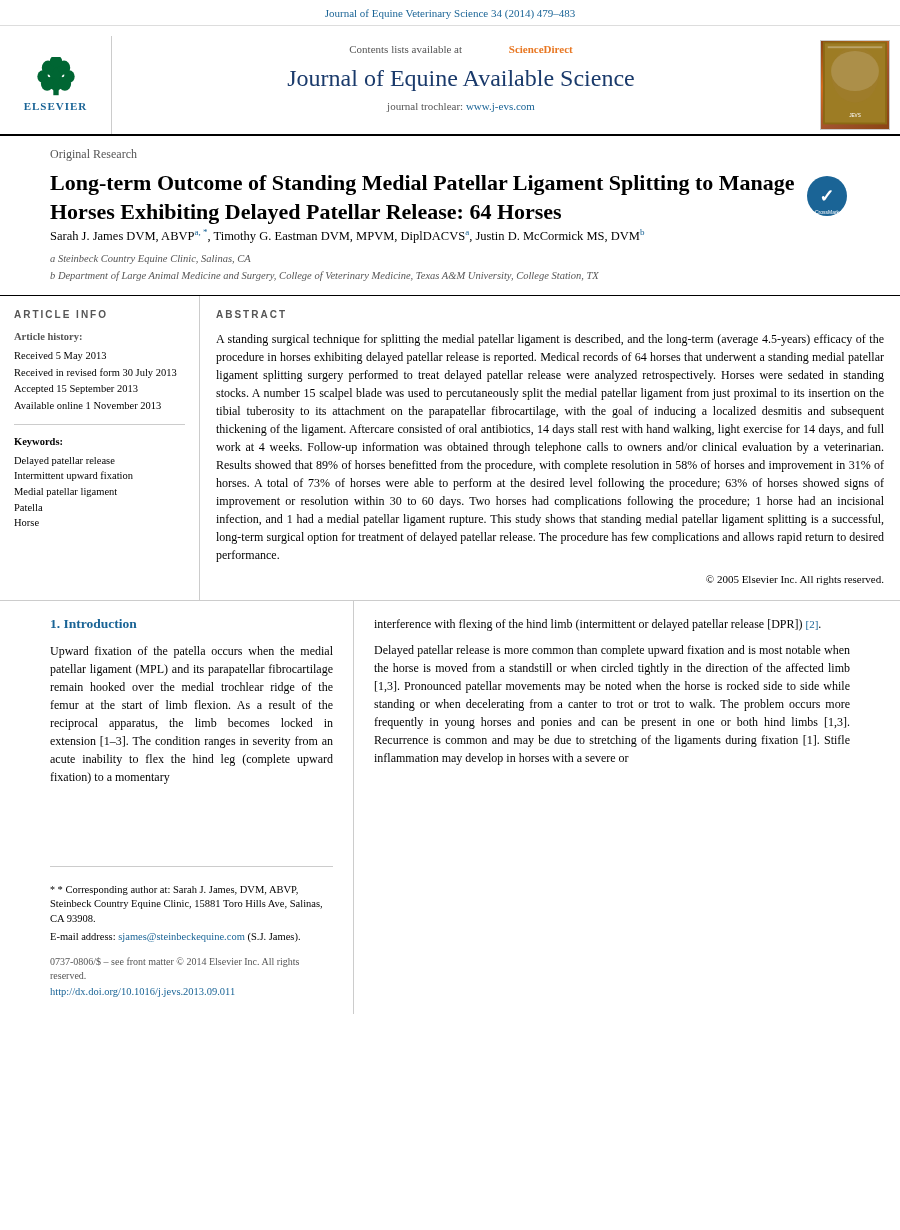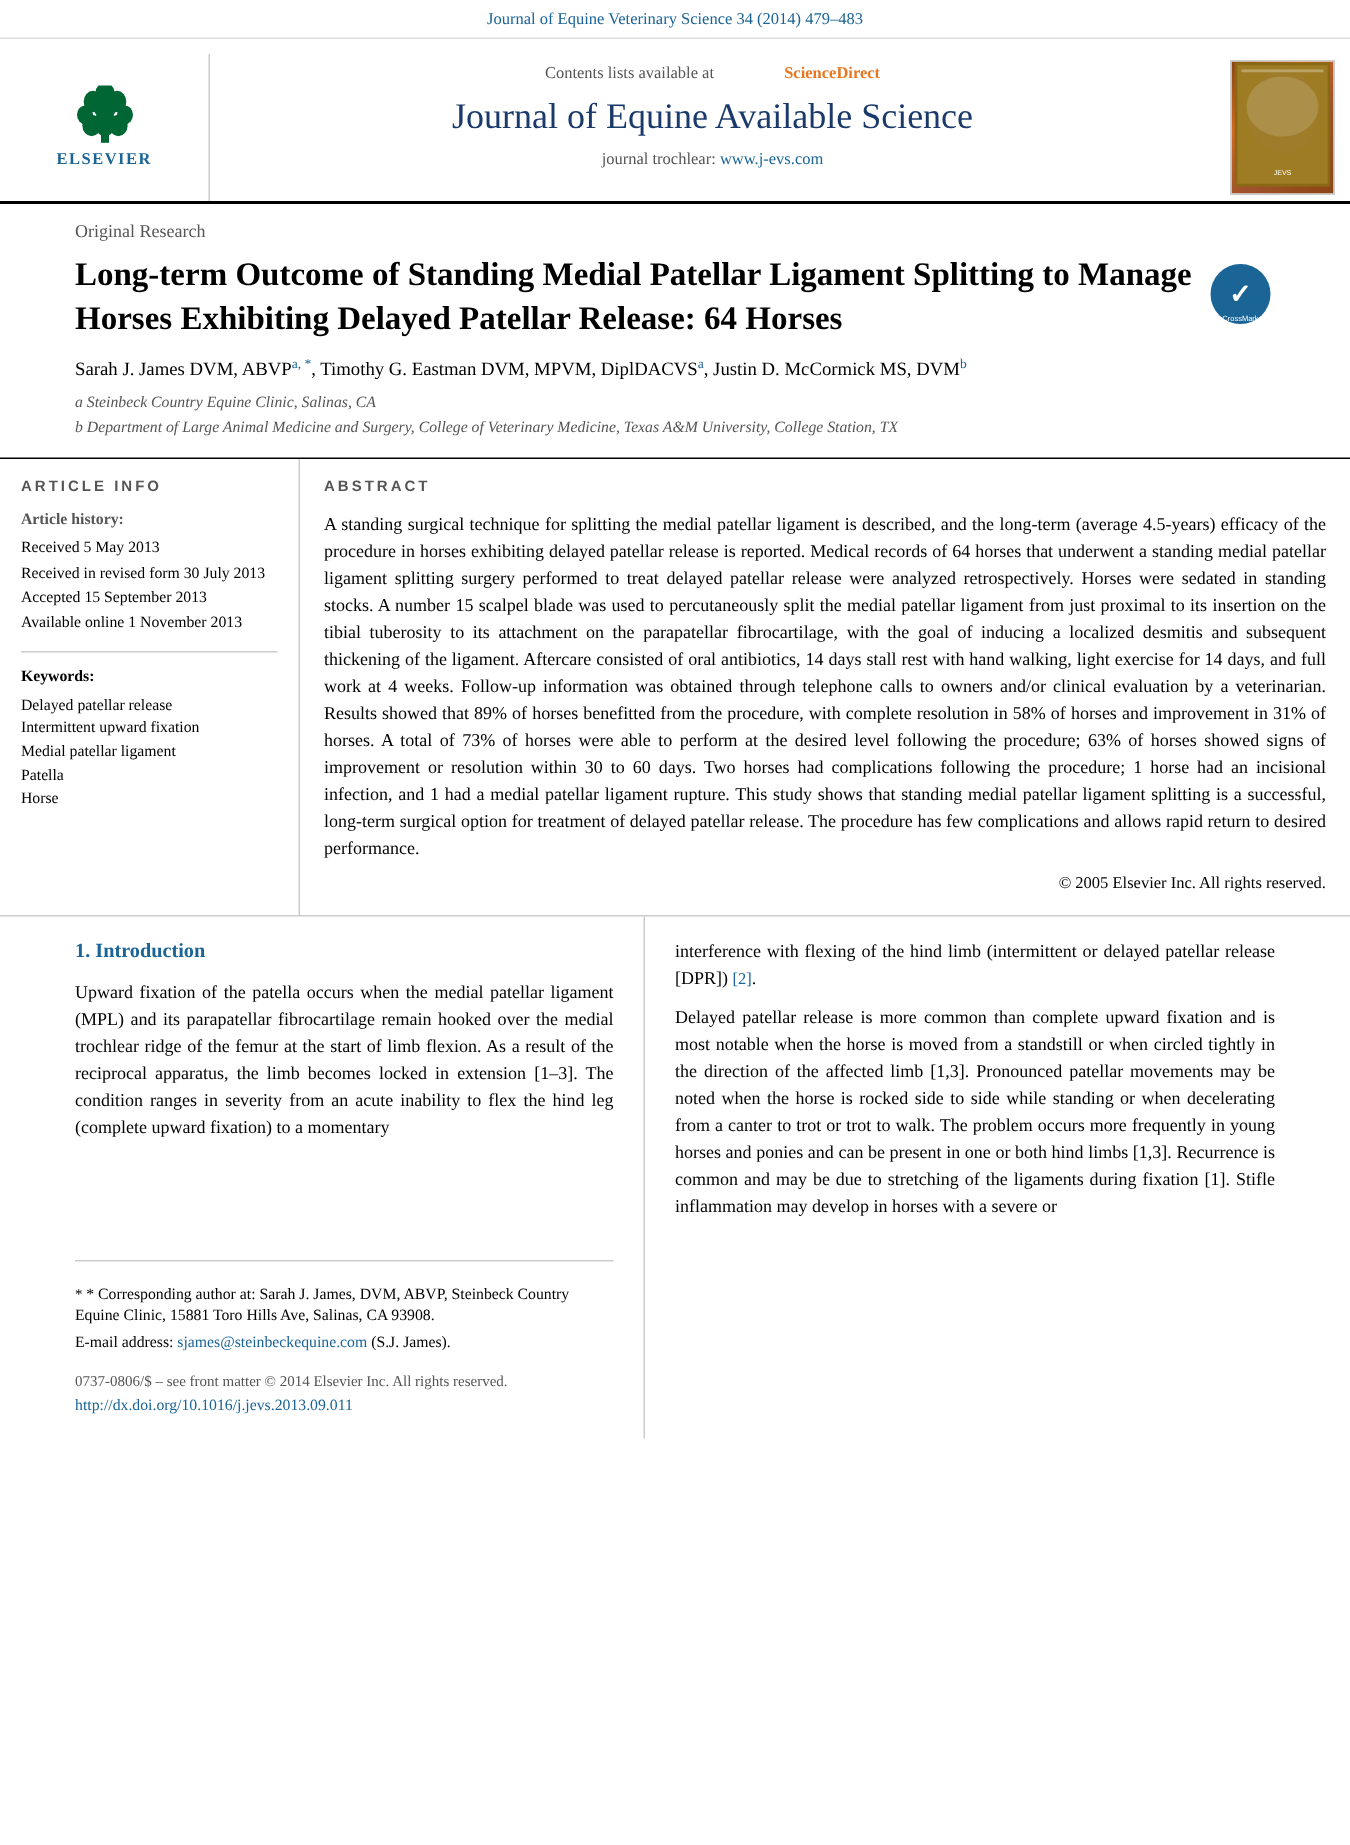--- a/index.html
+++ b/index.html
@@ -24,21 +24,21 @@
 
     
     .journal-header {
       display: flex;
       align-items: stretch;
       border-bottom: 2px solid #000;
       padding: 10px 0 0 0;
       position: relative;
     }
     .journal-header-left {
-      width: 140px;
+      width: 112px;
       display: flex;
       align-items: center;
       justify-content: center;
       flex-direction: column;
       padding: 4px 10px;
       border-right: 1px solid #ccc;
     }
     .elsevier-tree {
       width: 50px;
       height: 40px;
@@ -135,21 +135,20 @@
       padding-right: 10px;
     }
     .crossmark-logo {
       width: 45px;
       height: 45px;
       flex-shrink: 0;
       margin-top: 5px;
     }
     .authors {
       font-size: 12.5px;
-      margin-top: 10px;
       color: #000;
     }
     .author-sup {
       font-size: 9px;
       vertical-align: super;
       color: #1a6496;
     }
     .affiliations {
       font-size: 10.5px;
       color: #555;
@@ -228,21 +227,21 @@
       margin-top: 8px;
       color: #000;
     }
 
     
     .body-section {
       display: flex;
       padding: 0;
     }
     .body-left {
-      width: 430px;
+      width: 354px;
       padding: 14px 20px 14px 50px;
       border-right: 1px solid #ccc;
     }
     .body-right {
       flex: 1;
       padding: 14px 50px 14px 20px;
     }
 
     .section-title {
       font-size: 13.5px;

